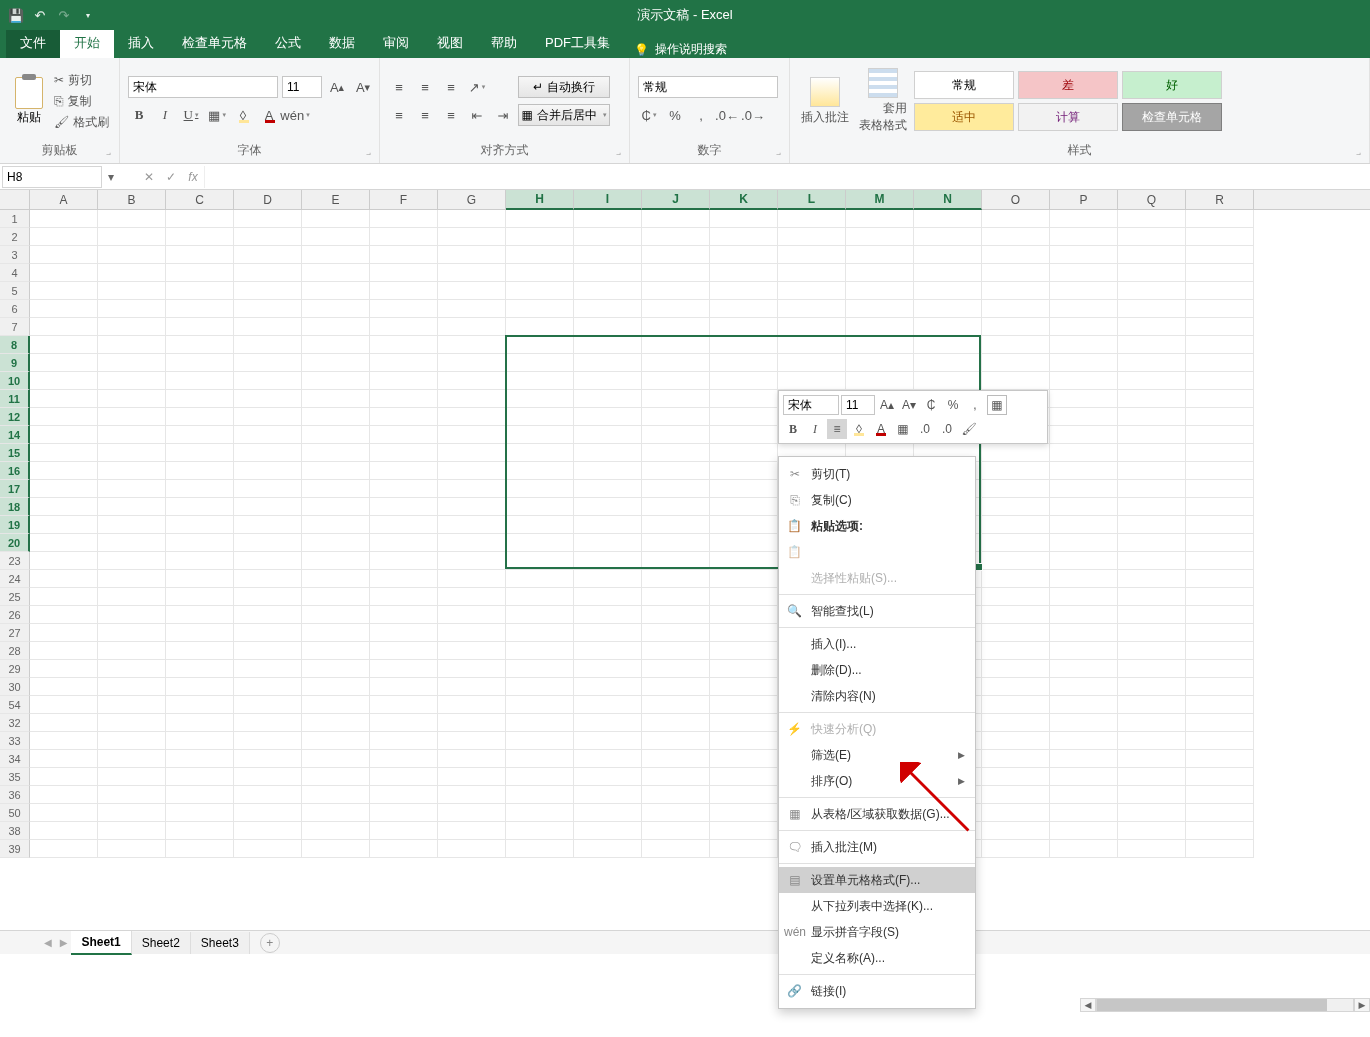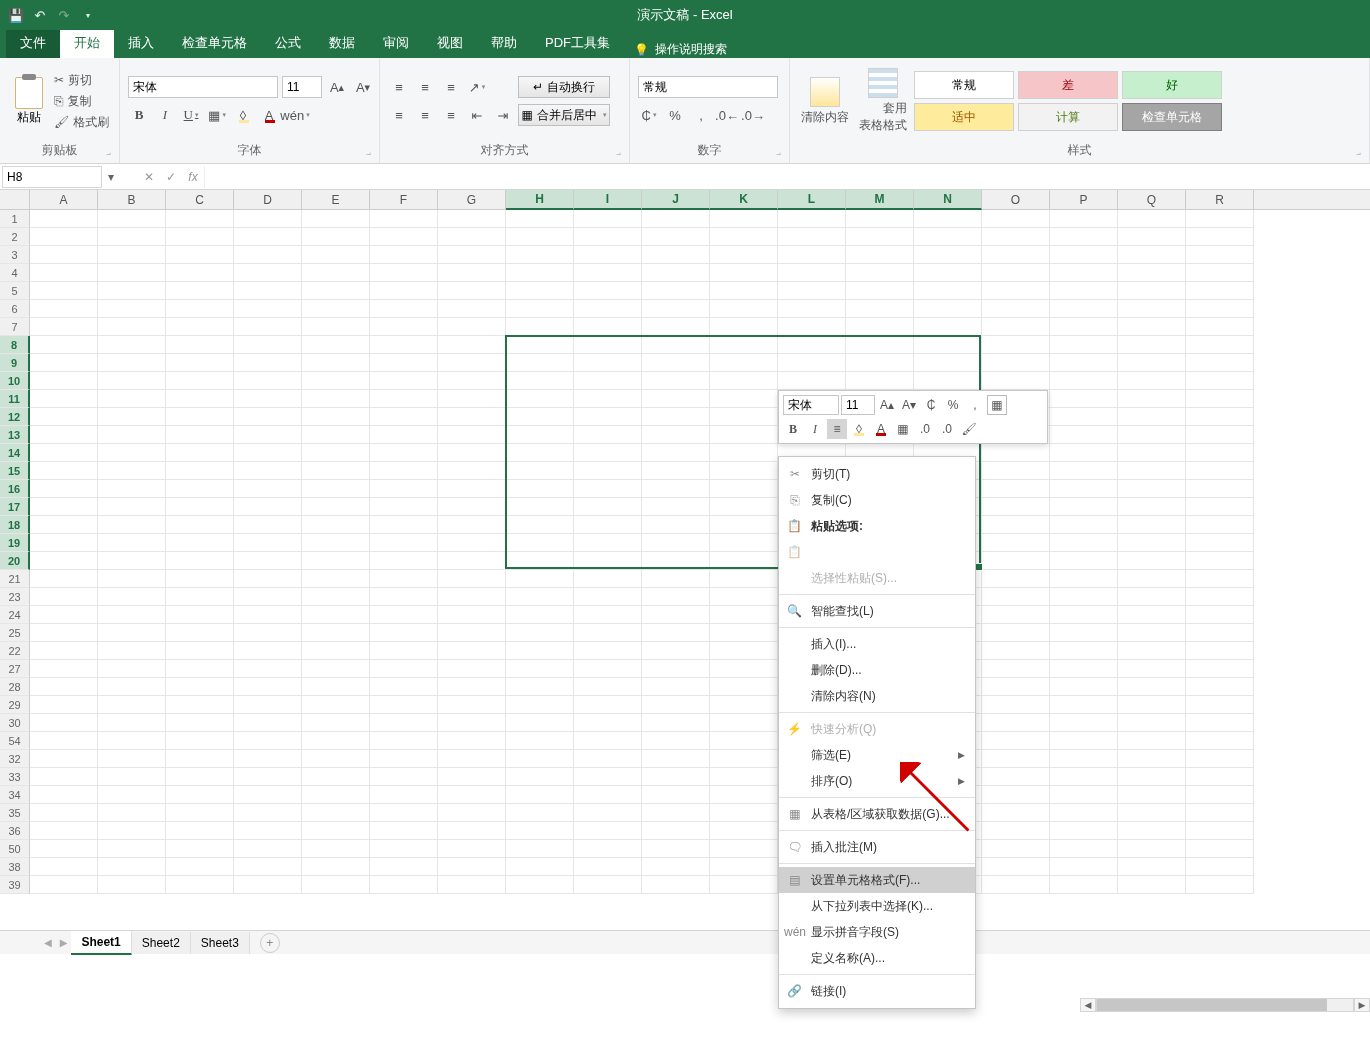--- a/index.html
+++ b/index.html
@@ -54,21 +54,21 @@
 
 .bigbtn { display: flex; flex-direction: column; align-items: center; width: 54px; font-size: 12px; color: #555; gap: 2px; }
 .bigico { width: 30px; height: 30px; border: 1px solid #d0d0d0; background: #fff; }
 
 .styles-grid { display: grid; grid-template-columns: repeat(3, 100px); gap: 4px; }
 .style-cell { height: 28px; border: 1px solid #d0d0d0; display: flex; align-items: center; justify-content: center; font-size: 12px; }
 .sc-normal { background: #fff; }
 .sc-bad { background: #f5c5c7; color: #9c0006; }
 .sc-good { background: #c6efce; color: #006100; }
 .sc-neutral { background: #ffeb9c; color: #9c5700; }
-.sc-calc { background: #f2f2f2; color: #4d7c0f; }
+.sc-calc { background: #f2f2f2; color: #701a75; }
 .sc-check { background: #a5a5a5; color: #fff; border-color: #7f7f7f; }
 
 
 .fxbar { height: 26px; border-bottom: 1px solid #d5d5d5; display: flex; align-items: center; background: #fff; }
 .namebox { width: 100px; height: 22px; border: 1px solid #d5d5d5; padding: 0 4px; font-size: 12px; margin-left: 2px; }
 .fxsep { width: 18px; text-align: center; color: #666; }
 .fxbtn { width: 22px; height: 22px; display: inline-flex; align-items: center; justify-content: center; color: #999; font-size: 12px; }
 .fxinput { flex: 1; height: 22px; border: none; border-left: 1px solid #eee; padding: 0 4px; font-size: 12px; }
 
 
@@ -242,21 +242,21 @@
       </div>
     </div>
       </div>
     <div class="lbl">数字</div>
   </div>
 
   <div class="rgroup" style="flex:1">
     <div class="body">
       <div class="bigbtn">
         <div class="bigico" style="background:linear-gradient(#fff,#ffe699)"></div>
-        <span>清除内容</span>
+        <span>插入批注</span>
       </div>
       <div class="bigbtn">
         <div class="bigico" style="background:repeating-linear-gradient(#cde,#cde 4px,#fff 4px,#fff 8px)"></div>
         <span style="white-space:pre-line;text-align:right">套用
 表格格式</span>
       </div>
       <div class="styles-grid">
         <div class="style-cell sc-normal">常规</div>
         <div class="style-cell sc-bad">差</div>
         <div class="style-cell sc-good">好</div>
@@ -548,41 +548,20 @@
         <div class="cell"></div>
         <div class="cell"></div>
         <div class="cell"></div>
         <div class="cell"></div>
         <div class="cell"></div>
         <div class="cell"></div>
         <div class="cell"></div>
         <div class="cell"></div>
       </div>
       <div class="row">
-        <div class="rowh sel">13</div>
-        <div class="cell"></div>
-        <div class="cell"></div>
-        <div class="cell"></div>
-        <div class="cell"></div>
-        <div class="cell"></div>
-        <div class="cell"></div>
-        <div class="cell"></div>
-        <div class="cell"></div>
-        <div class="cell"></div>
-        <div class="cell"></div>
-        <div class="cell"></div>
-        <div class="cell"></div>
-        <div class="cell"></div>
-        <div class="cell"></div>
-        <div class="cell"></div>
-        <div class="cell"></div>
-        <div class="cell"></div>
-        <div class="cell"></div>
-      </div>
-      <div class="row">
         <div class="rowh sel">14</div>
         <div class="cell"></div>
         <div class="cell"></div>
         <div class="cell"></div>
         <div class="cell"></div>
         <div class="cell"></div>
         <div class="cell"></div>
         <div class="cell"></div>
         <div class="cell"></div>
         <div class="cell"></div>
@@ -716,41 +695,20 @@
         <div class="cell"></div>
         <div class="cell"></div>
         <div class="cell"></div>
         <div class="cell"></div>
         <div class="cell"></div>
         <div class="cell"></div>
         <div class="cell"></div>
         <div class="cell"></div>
       </div>
       <div class="row">
-        <div class="rowh">21</div>
-        <div class="cell"></div>
-        <div class="cell"></div>
-        <div class="cell"></div>
-        <div class="cell"></div>
-        <div class="cell"></div>
-        <div class="cell"></div>
-        <div class="cell"></div>
-        <div class="cell"></div>
-        <div class="cell"></div>
-        <div class="cell"></div>
-        <div class="cell"></div>
-        <div class="cell"></div>
-        <div class="cell"></div>
-        <div class="cell"></div>
-        <div class="cell"></div>
-        <div class="cell"></div>
-        <div class="cell"></div>
-        <div class="cell"></div>
-      </div>
-      <div class="row">
         <div class="rowh">23</div>
         <div class="cell"></div>
         <div class="cell"></div>
         <div class="cell"></div>
         <div class="cell"></div>
         <div class="cell"></div>
         <div class="cell"></div>
         <div class="cell"></div>
         <div class="cell"></div>
         <div class="cell"></div>
@@ -800,21 +758,21 @@
         <div class="cell"></div>
         <div class="cell"></div>
         <div class="cell"></div>
         <div class="cell"></div>
         <div class="cell"></div>
         <div class="cell"></div>
         <div class="cell"></div>
         <div class="cell"></div>
       </div>
       <div class="row">
-        <div class="rowh">22</div>
+        <div class="rowh">26</div>
         <div class="cell"></div>
         <div class="cell"></div>
         <div class="cell"></div>
         <div class="cell"></div>
         <div class="cell"></div>
         <div class="cell"></div>
         <div class="cell"></div>
         <div class="cell"></div>
         <div class="cell"></div>
         <div class="cell"></div>

